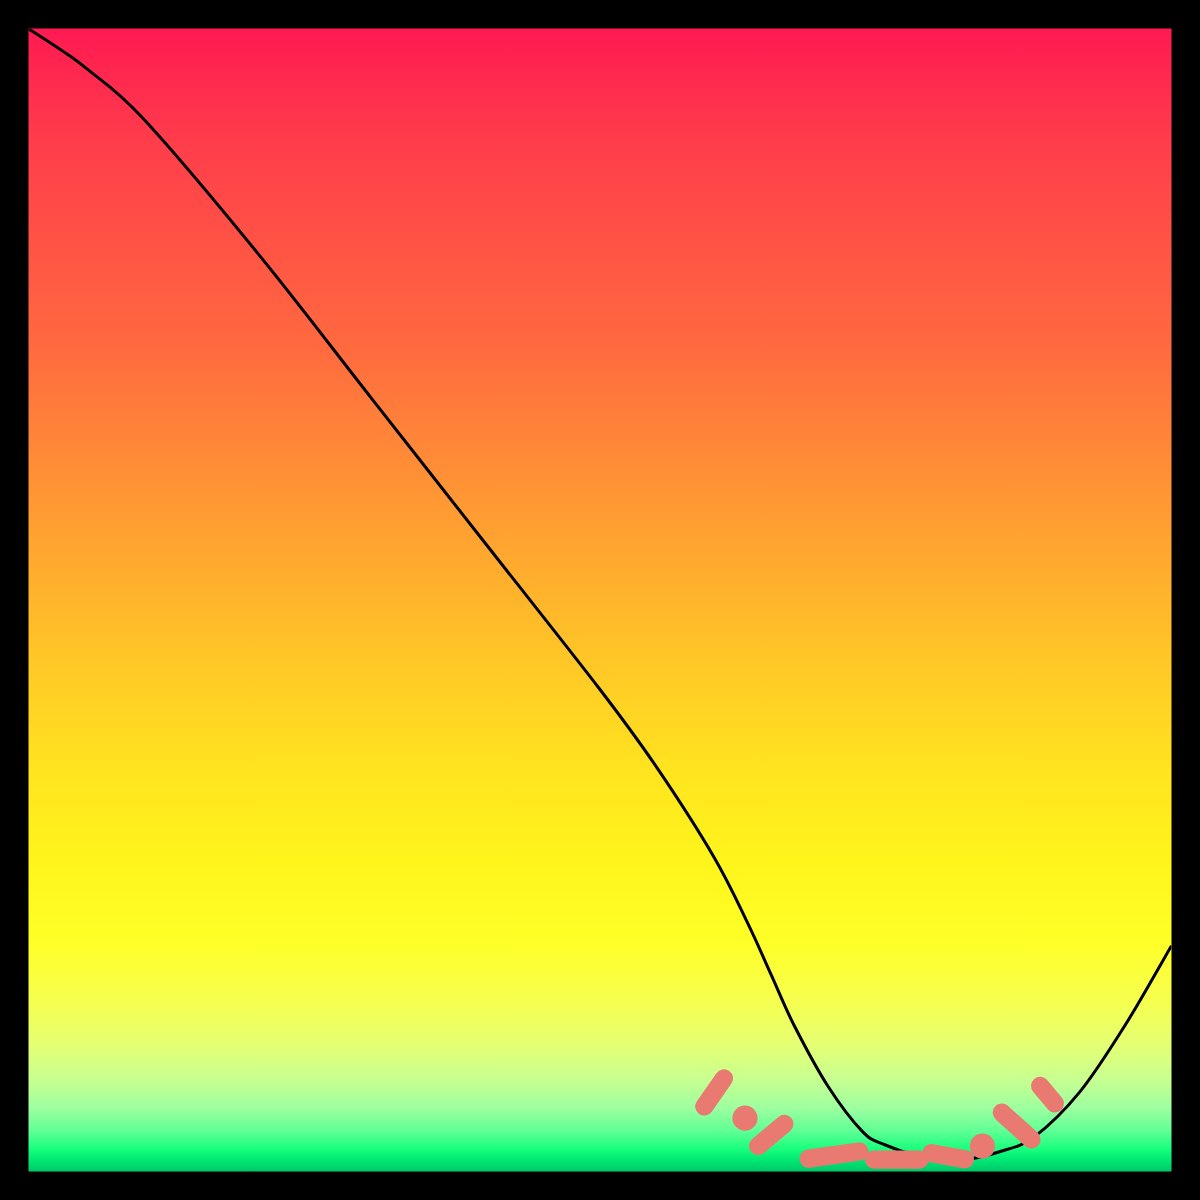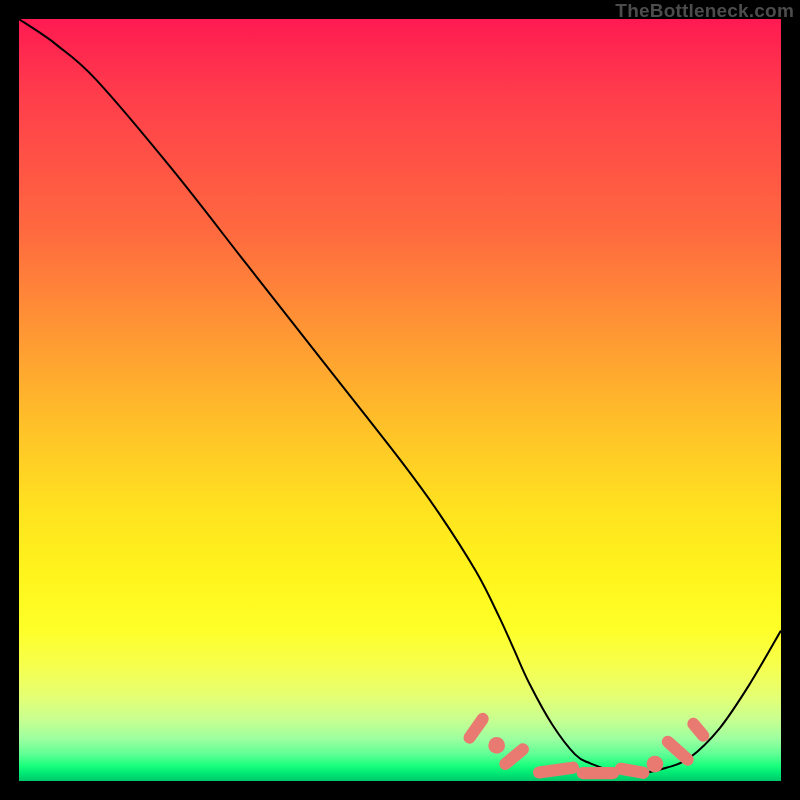--- a/index.html
+++ b/index.html
@@ -75,14 +75,13 @@
         <circle cx="477.65" cy="726.43" r="8.37" fill="#e97a71"></circle>
         <line x1="486.41" y1="744.96" x2="503.89" y2="730.29" stroke="#e97a71" stroke-width="12.18" stroke-linecap="round"></line>
         <line x1="520.05" y1="753.44" x2="553.96" y2="748.67" stroke="#e97a71" stroke-width="12.18" stroke-linecap="round"></line>
         <line x1="563.64" y1="754.04" x2="594.08" y2="754.04" stroke="#e97a71" stroke-width="12.18" stroke-linecap="round"></line>
         <line x1="601.86" y1="749.82" x2="624.35" y2="753.78" stroke="#e97a71" stroke-width="12.18" stroke-linecap="round"></line>
         <circle cx="635.93" cy="745.09" r="8.37" fill="#e97a71"></circle>
         <line x1="648.87" y1="722.75" x2="668.66" y2="740.57" stroke="#e97a71" stroke-width="12.18" stroke-linecap="round"></line>
         <line x1="674.42" y1="704.94" x2="684.20" y2="716.60" stroke="#e97a71" stroke-width="12.18" stroke-linecap="round"></line>
       </g>
   </svg>
-  <div class="watermark">TheBottleneck.com</div>
 </div>
 
 </body></html>

